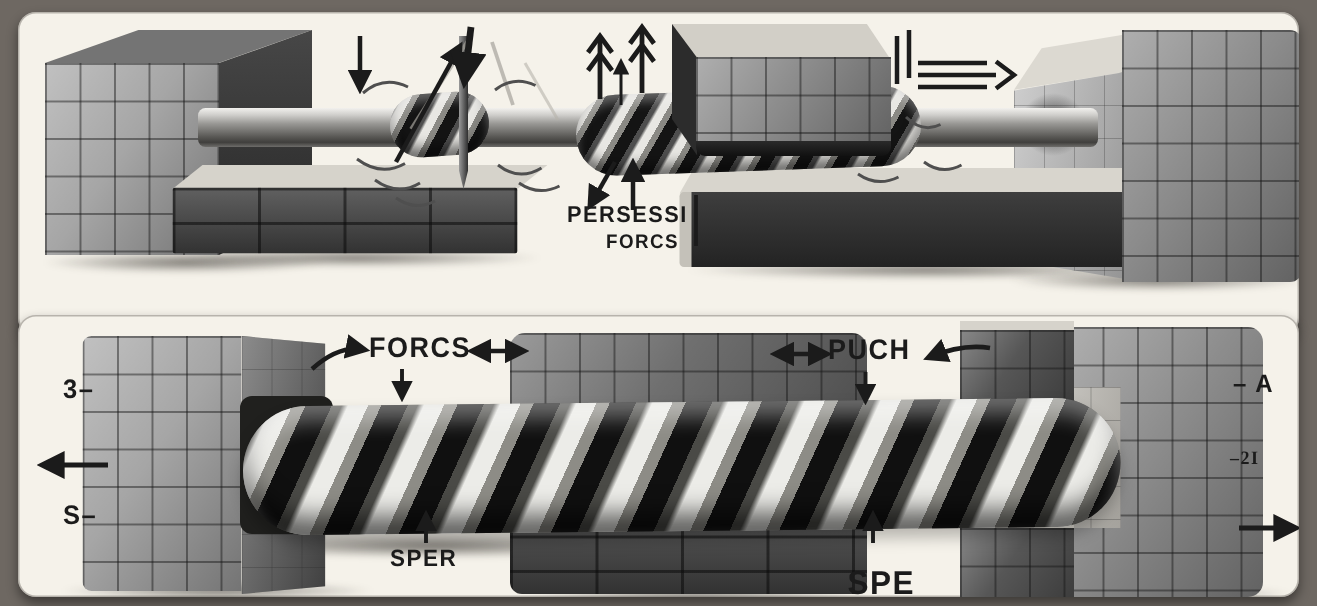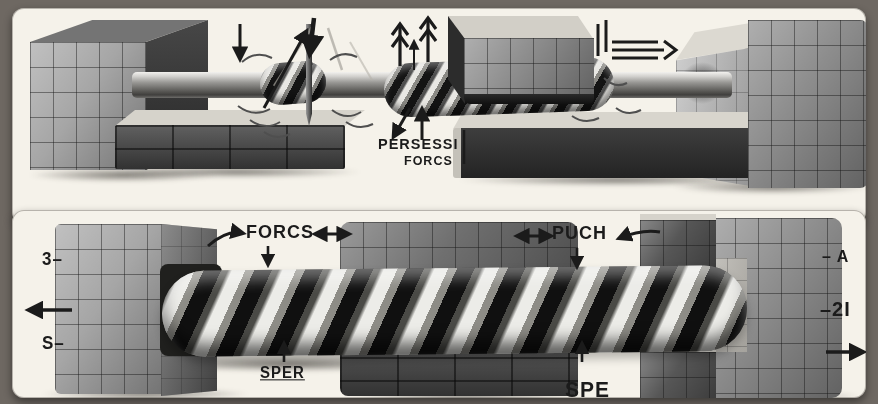--- a/index.html
+++ b/index.html
@@ -173,25 +173,25 @@
   <div class="abs grid g-dark" style="left:628px;top:10px;width:76px;height:50px;z-index:5;"></div>
   <div class="abs" style="left:628px;top:134px;width:76px;height:8px;background:#d6d3cb;z-index:5;"></div>
   <div class="abs grid g-dark" style="left:628px;top:142px;width:76px;height:48px;z-index:5;"></div>
 
   <div class="abs" style="left:148px;top:54px;width:62px;height:92px;background:#20201e;border-radius:8px;z-index:5;"></div>
   <div class="abs rope-b" style="left:150px;top:58px;width:585px;height:86px;border-radius:44px;transform:rotate(-0.6deg);z-index:6;"></div>
 
   <div class="lbl" style="left:30px;top:40px;font-size:17px;z-index:10;">3–</div>
   <div class="lbl" style="left:30px;top:124px;font-size:17px;z-index:10;">S–</div>
   <div class="lbl" style="left:810px;top:38px;font-size:16px;z-index:10;">– A</div>
-  <div class="lbl" style="left:808px;top:88px;font-size:20px;z-index:10;">–2I</div>
+  <div class="lbl" style="left:808px;top:88px;font-size:12px;z-index:10;font-family:Liberation Serif, serif;">–2I</div>
 
   <div class="lbl" style="left:234px;top:12px;font-size:18px;z-index:10;">FORCS</div>
   <div class="lbl" style="left:540px;top:13px;font-size:18px;z-index:10;">PUCH</div>
-  <div class="lbl" style="left:248px;top:154px;font-size:15px;z-index:10;text-decoration:underline;">SPER</div>
+  <div class="lbl" style="left:248px;top:154px;font-size:15px;z-index:10;">SPER</div>
   <div class="lbl" style="left:553px;top:168px;font-size:21px;z-index:10;">SPE</div>
 
   <svg class="anno" width="854" height="188" viewBox="0 0 854 188">
     <defs>
       <marker id="ah2" viewBox="0 0 10 10" refX="7" refY="5" markerWidth="5.5" markerHeight="5.5" orient="auto-start-reverse">
         <path d="M0,0 L10,5 L0,10 Z" fill="#1b1b1b"></path>
       </marker>
     </defs>
     <path d="M196,36 Q214,20 230,23" stroke="#1b1b1b" stroke-width="3" fill="none" marker-end="url(#ah2)"></path>
     <path d="M304,24 L336,24" stroke="#1b1b1b" stroke-width="3" fill="none" marker-start="url(#ah2)" marker-end="url(#ah2)"></path>

